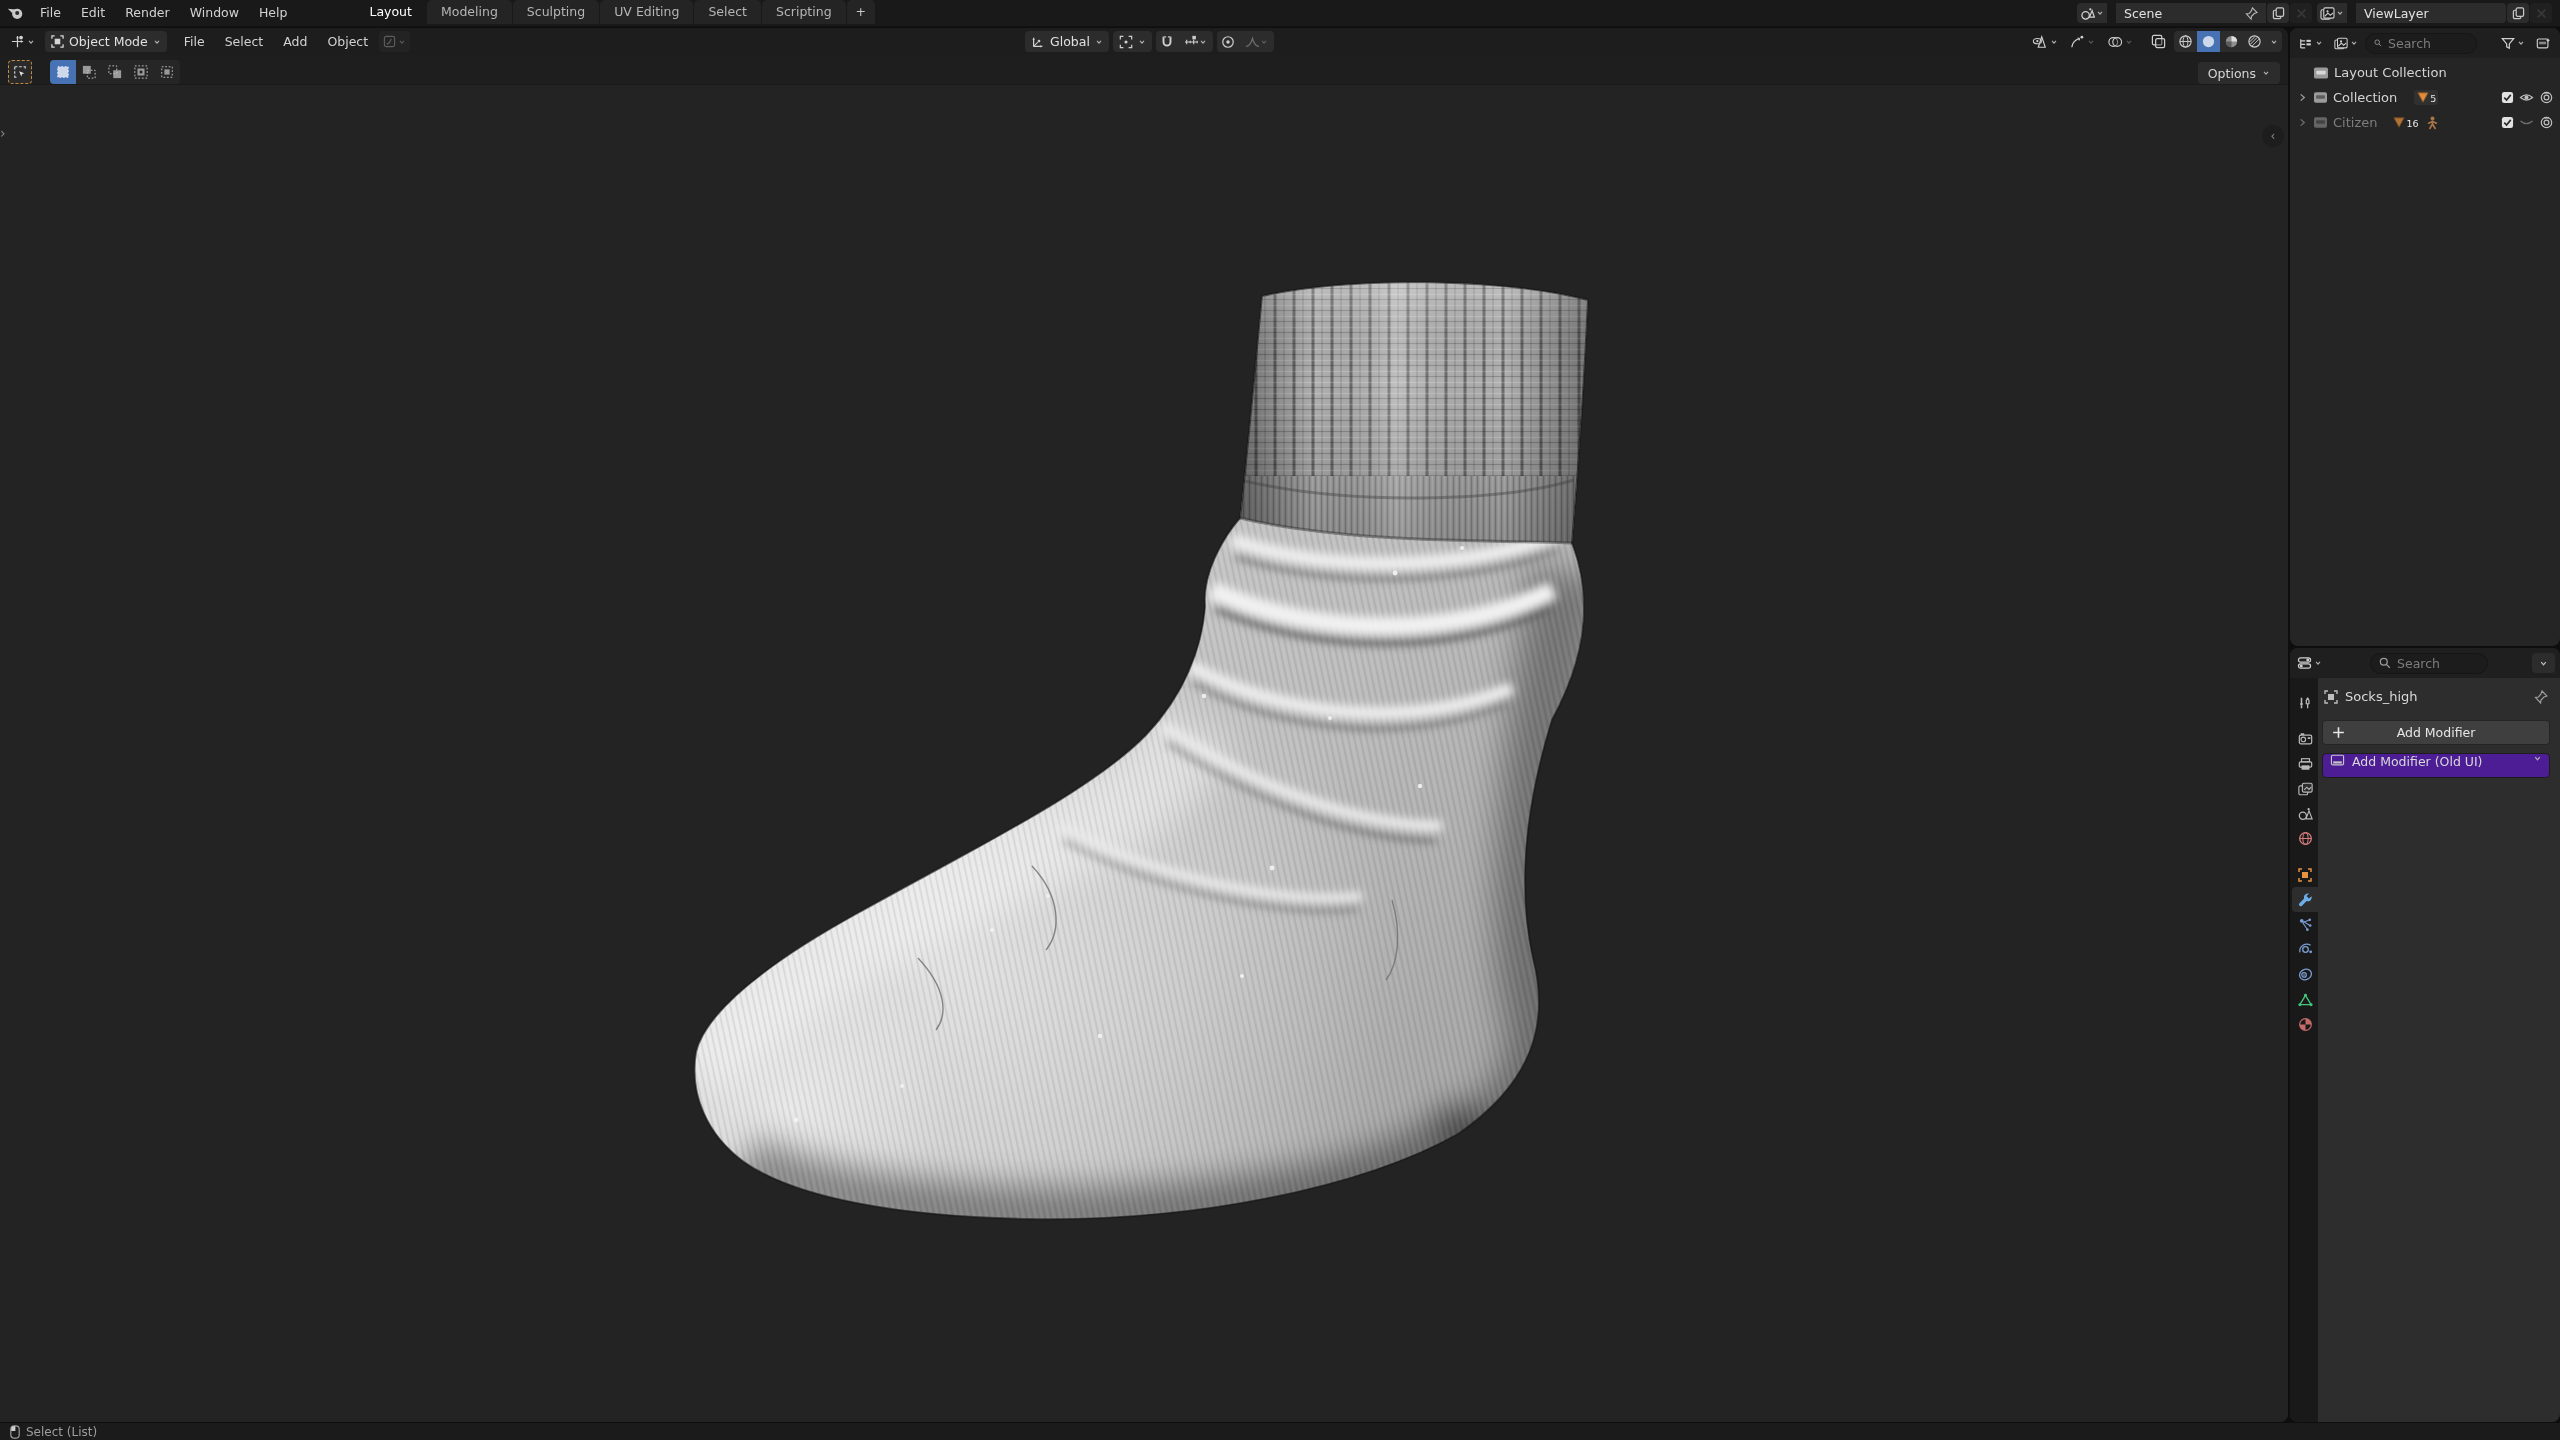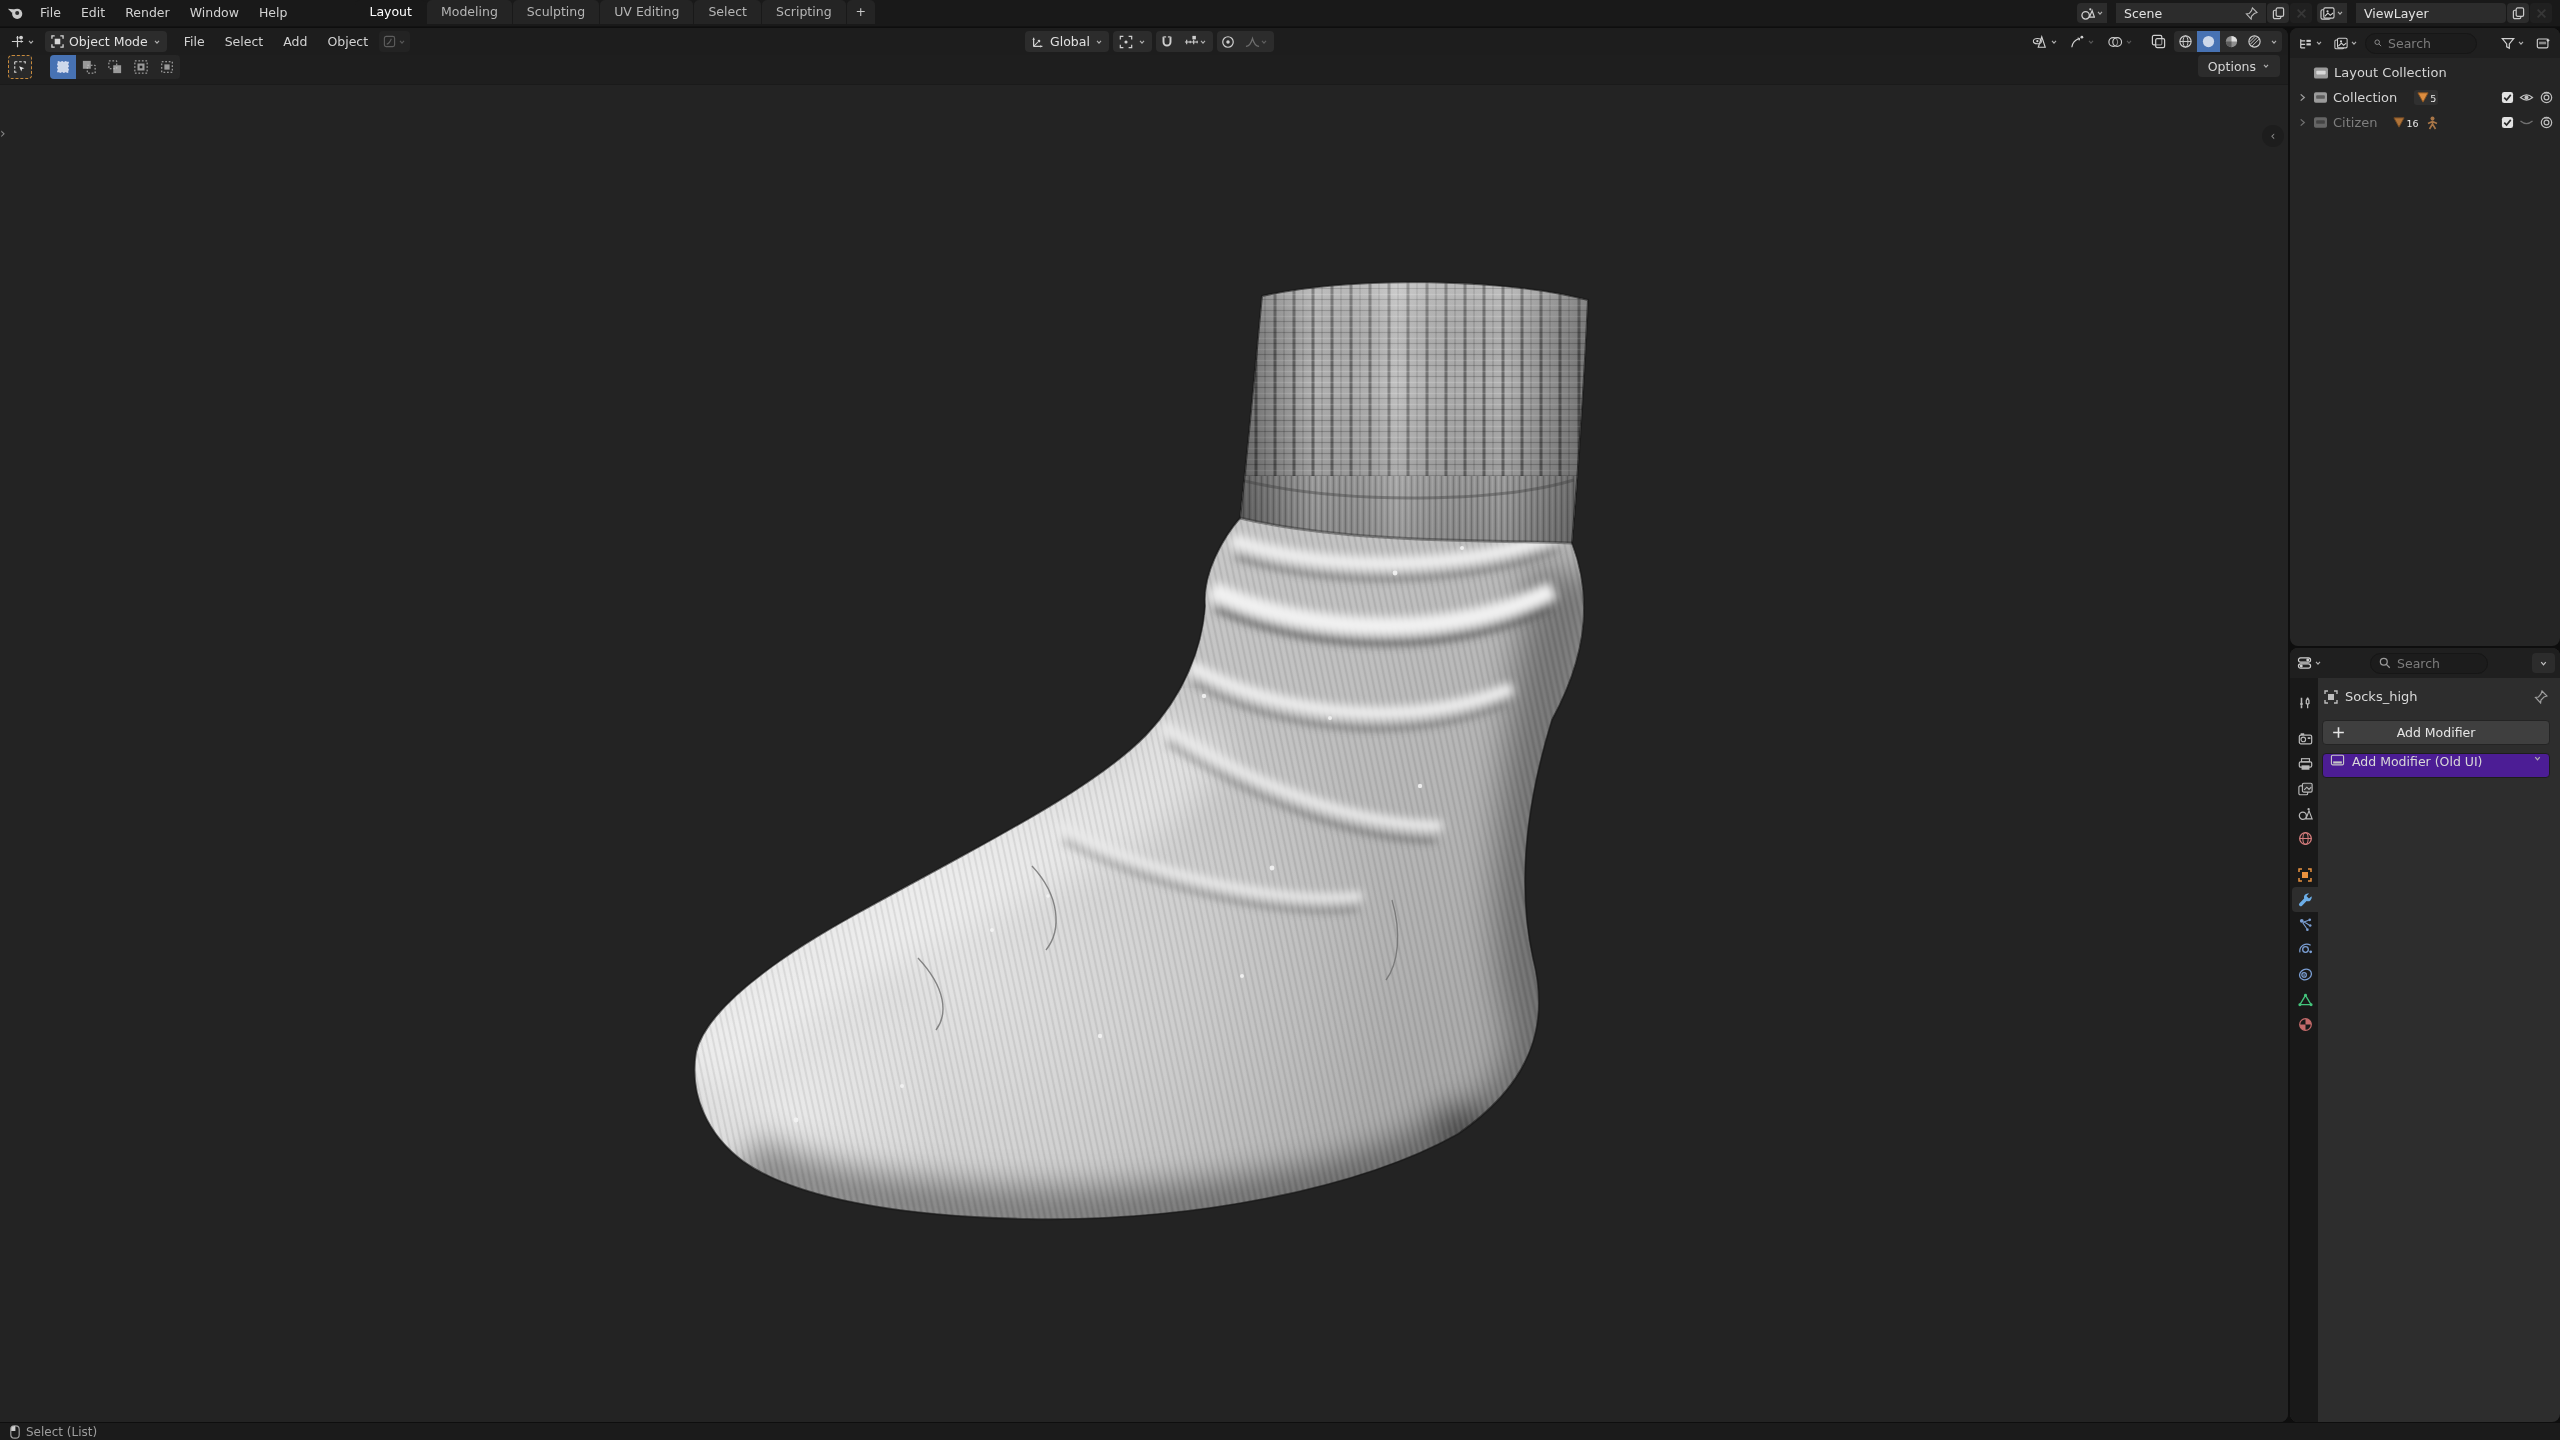--- a/index.html
+++ b/index.html
@@ -34,21 +34,21 @@
   .pill { height:21px; background:#2c2c2c; border-radius:4px; display:flex; align-items:center; gap:5px; padding:0 6px; font-size:12.5px; color:#e0e0e0; }
   .icon-dd { height:21px; background:transparent; border-radius:4px; display:flex; align-items:center; gap:2px; padding:0 4px; }
   .vp-center { position:absolute; left:1025px; top:3px; display:flex; align-items:center; gap:4px; }
   .vp-right { position:absolute; right:6px; top:3px; display:flex; align-items:center; gap:4px; }
   .seg { display:flex; align-items:center; background:#2c2c2c; border-radius:4px; overflow:hidden; height:21px; }
   .seg > div { width:23px; height:21px; display:flex; align-items:center; justify-content:center; }
   .seg > div.on { background:#4772b3; }
   .dim { opacity:.4; }
 
   
-  .tool-row { position:absolute; left:0; top:27px; width:100%; height:30px; background:#1e1e1e; display:flex; align-items:flex-start; padding:0 8px; z-index:4; border-bottom:1px solid #1a1a1a;gap:8px;}
+  .tool-row { position:absolute; left:0; top:27px; width:100%; height:30px; background:#1e1e1e; display:flex; align-items:flex-end; padding:0 8px; z-index:4; border-bottom:1px solid #1a1a1a;gap:8px;}
   .tool-active { width:24px; height:24px; border:1.5px dashed #c78a3c; border-radius:4px; display:flex; align-items:center; justify-content:center; background:#2a2a2a; }
   .tool-seg { display:flex; margin-left:10px; background:#262626; border-radius:4px; overflow:hidden; }
   .tool-seg > div { width:26px; height:24px; display:flex; align-items:center; justify-content:center; }
   .tool-seg > div.on { background:#4772b3; }
   .options-pill { margin-left:auto; height:22px; background:#2c2c2c; border-radius:4px; display:flex; align-items:center; gap:6px; padding:0 10px; font-size:12.5px; color:#d6d6d6; }
 
   
   .canvas { position:absolute; left:0; top:57px; width:2288px; height:1337px; background:#232323; }
   .edge-chev { position:absolute; color:#8a8a8a; font-size:14px; }
   .edge-chev.left { left:0px; top:40px; }

